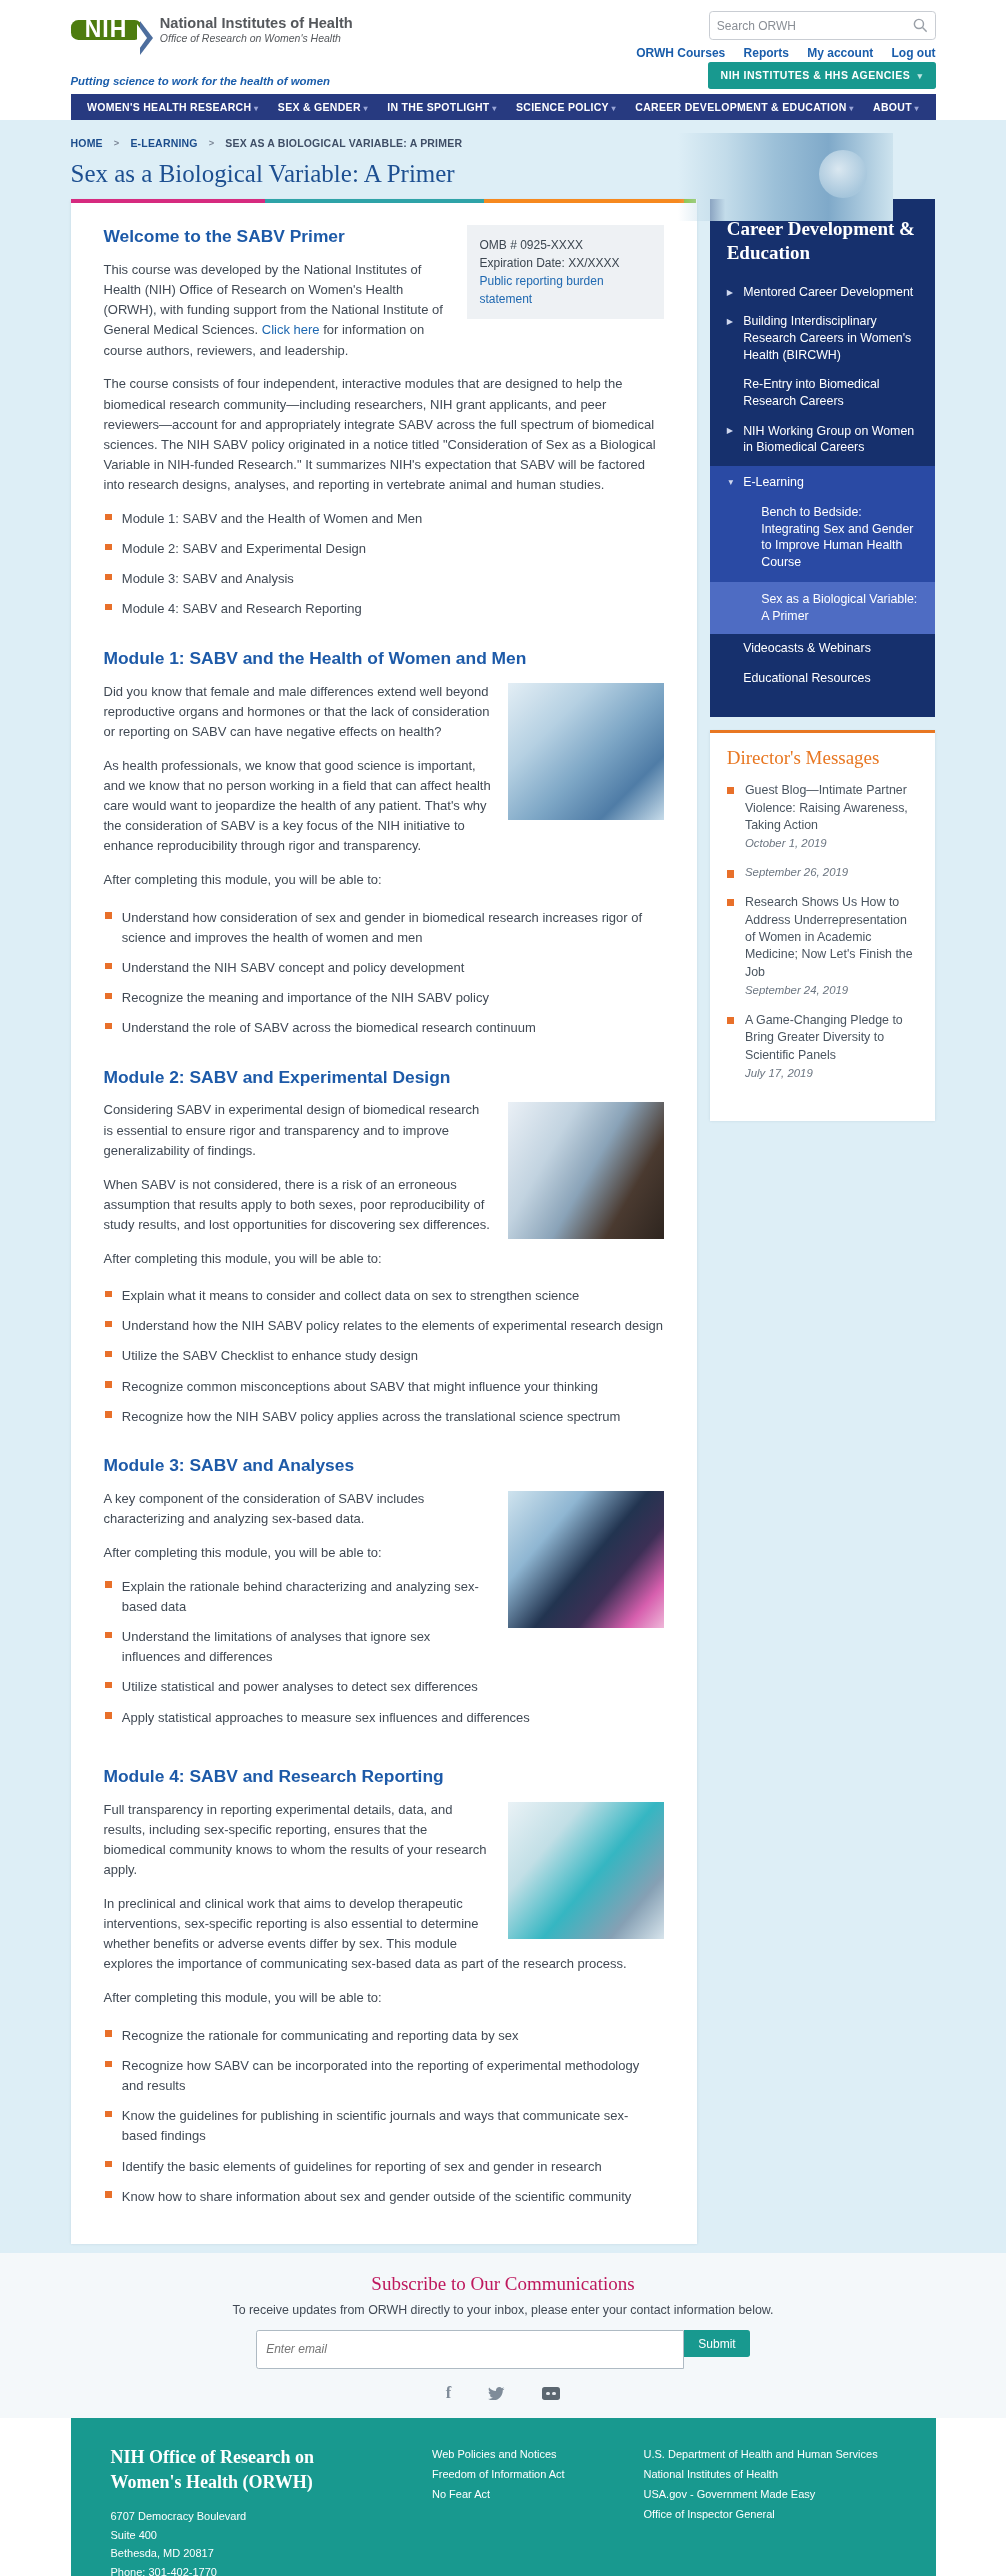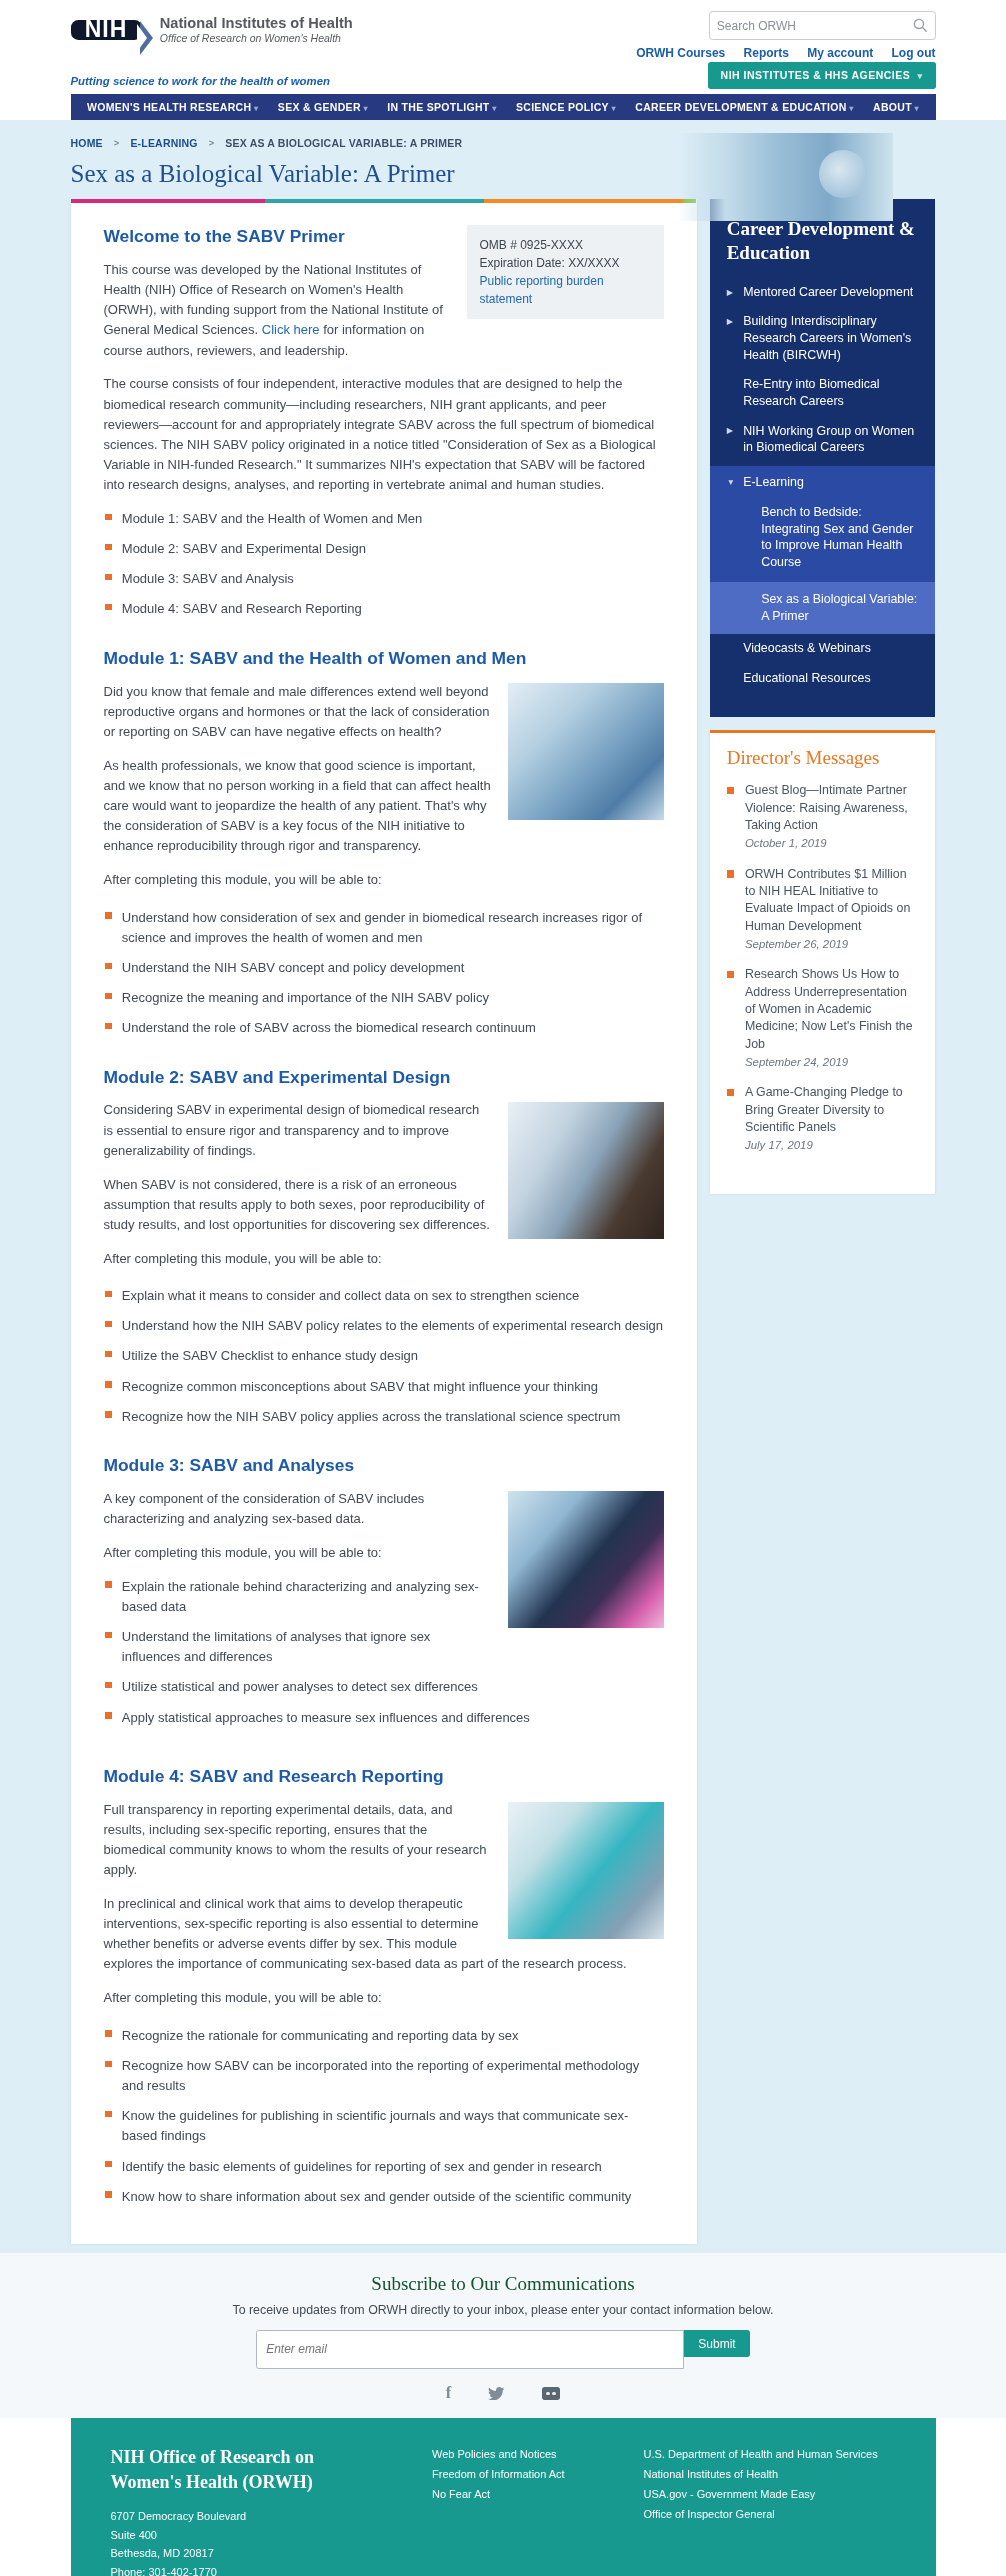--- a/index.html
+++ b/index.html
@@ -7,21 +7,21 @@
   body {
     width:1006px; height:2576px; margin:0 auto; overflow:hidden;
     font-family:"Liberation Sans", sans-serif; color:#414a55;
   }
   .container { width:865px; margin:0 auto; }
 
   
   .topbar { padding-top:11px; background:#fff; }
   .top-row { display:flex; justify-content:space-between; align-items:flex-start; }
   .logo-group { display:flex; align-items:center; gap:7.3px; padding-top:3.7px; }
-  .nih-mark { position:relative; width:71px; height:20px; background:#0f172a; border-radius:7.3px;
+  .nih-mark { position:relative; width:71px; height:20px; background:#4d7c0f; border-radius:7.3px;
               display:flex; align-items:center; justify-content:center;text-align:center; }
   .nih-mark .acr { color:#fff; font-weight:bold; font-size:23px; letter-spacing:0.9px; }
   .nih-chev { position:absolute; right:-11px; top:1.8px; width:0; height:0;
               border-top:17.4px solid transparent; border-bottom:17.4px solid transparent; border-left:13px solid #4d6e9e; }
   .nih-chev:after { content:""; position:absolute; left:-15.6px; top:-14.6px; width:0; height:0;
               border-top:14.6px solid transparent; border-bottom:14.6px solid transparent; border-left:10px solid #fff; }
   .logo-text { padding-left:11px; }
   .logo-org { font-size:14.6px; color:#55585c; font-weight:bold; }
   .logo-office { font-size:10.5px; color:#55585c; font-style:italic; margin-top:1.8px; }
   .top-right { display:flex; flex-direction:column; align-items:flex-end; gap:6.4px; }
@@ -104,21 +104,21 @@
   .directors-box { background:#fff; border-top:3.7px solid #e87722; margin-top:13px;
                    padding:14.6px 16.5px 26px 16.5px; box-shadow:0 0.9px 2.7px rgba(40,70,110,.12); }
   .directors-title { font-family:"Liberation Serif", serif; font-size:19px; color:#e87722; margin-bottom:13px; }
   .post { position:relative; padding-left:18.3px; margin-bottom:16.5px; }
   .post .bullet { position:absolute; left:0; top:4.6px; width:7.3px; height:7.3px; background:#e8702a; }
   .post a { font-size:12.4px; line-height:1.4; color:#4a5560; text-decoration:none; display:block; }
   .post .date { font-size:11.4px; font-style:italic; color:#6b7581; margin-top:2.7px; }
 
   
   .subscribe { background:#f4f8fa; text-align:center; padding:20px 0 14.6px 0; }
-  .subscribe h3 { font-family:"Liberation Serif", serif; font-size:19px; color:#14532d; font-weight:normal; }
+  .subscribe h3 { font-family:"Liberation Serif", serif; font-size:19px; color:#be185d; font-weight:normal; }
   .subscribe .sub-text { font-size:12.4px; color:#414a55; margin-top:7.3px; }
   .sub-form { margin-top:13px; display:flex; justify-content:center; gap:0; }
   .sub-form input { width:428px; height:39px; border:0.9px solid #aebac3; border-radius:2.7px 0 0 2.7px;
                     padding:0 9.2px; font-size:12px; font-style:italic; color:#555; outline:none;
                     font-family:"Liberation Sans", sans-serif; background:#fff; }
   .sub-form button { height:27.5px; width:66px; background:#18998f; color:#fff; border:0;
                     border-radius:0 2.7px 2.7px 0; font-size:12px; cursor:pointer;
                     font-family:"Liberation Sans", sans-serif; }
   .social-row { margin-top:14.6px; display:flex; justify-content:center; gap:37px; align-items:center; }
   .social-fb { font-family:"Liberation Serif", serif; font-weight:bold; font-size:16.5px; color:#7f8c99;
@@ -337,21 +337,20 @@
 
         <div class="directors-box">
           <div class="directors-title">Director's Messages</div>
           <div class="post">
             <span class="bullet"></span>
             <a href="#">Guest Blog—Intimate Partner Violence: Raising Awareness, Taking Action</a>
             <div class="date">October 1, 2019</div>
           </div>
           <div class="post">
             <span class="bullet"></span>
-            <a href="#">ORWH Contributes $1 Million to NIH HEAL Initiative to Evaluate Impact of Opioids on Human Development</a>
             <div class="date">September 26, 2019</div>
           </div>
           <div class="post">
             <span class="bullet"></span>
             <a href="#">Research Shows Us How to Address Underrepresentation of Women in Academic Medicine; Now Let's Finish the Job</a>
             <div class="date">September 24, 2019</div>
           </div>
           <div class="post">
             <span class="bullet"></span>
             <a href="#">A Game-Changing Pledge to Bring Greater Diversity to Scientific Panels</a>

